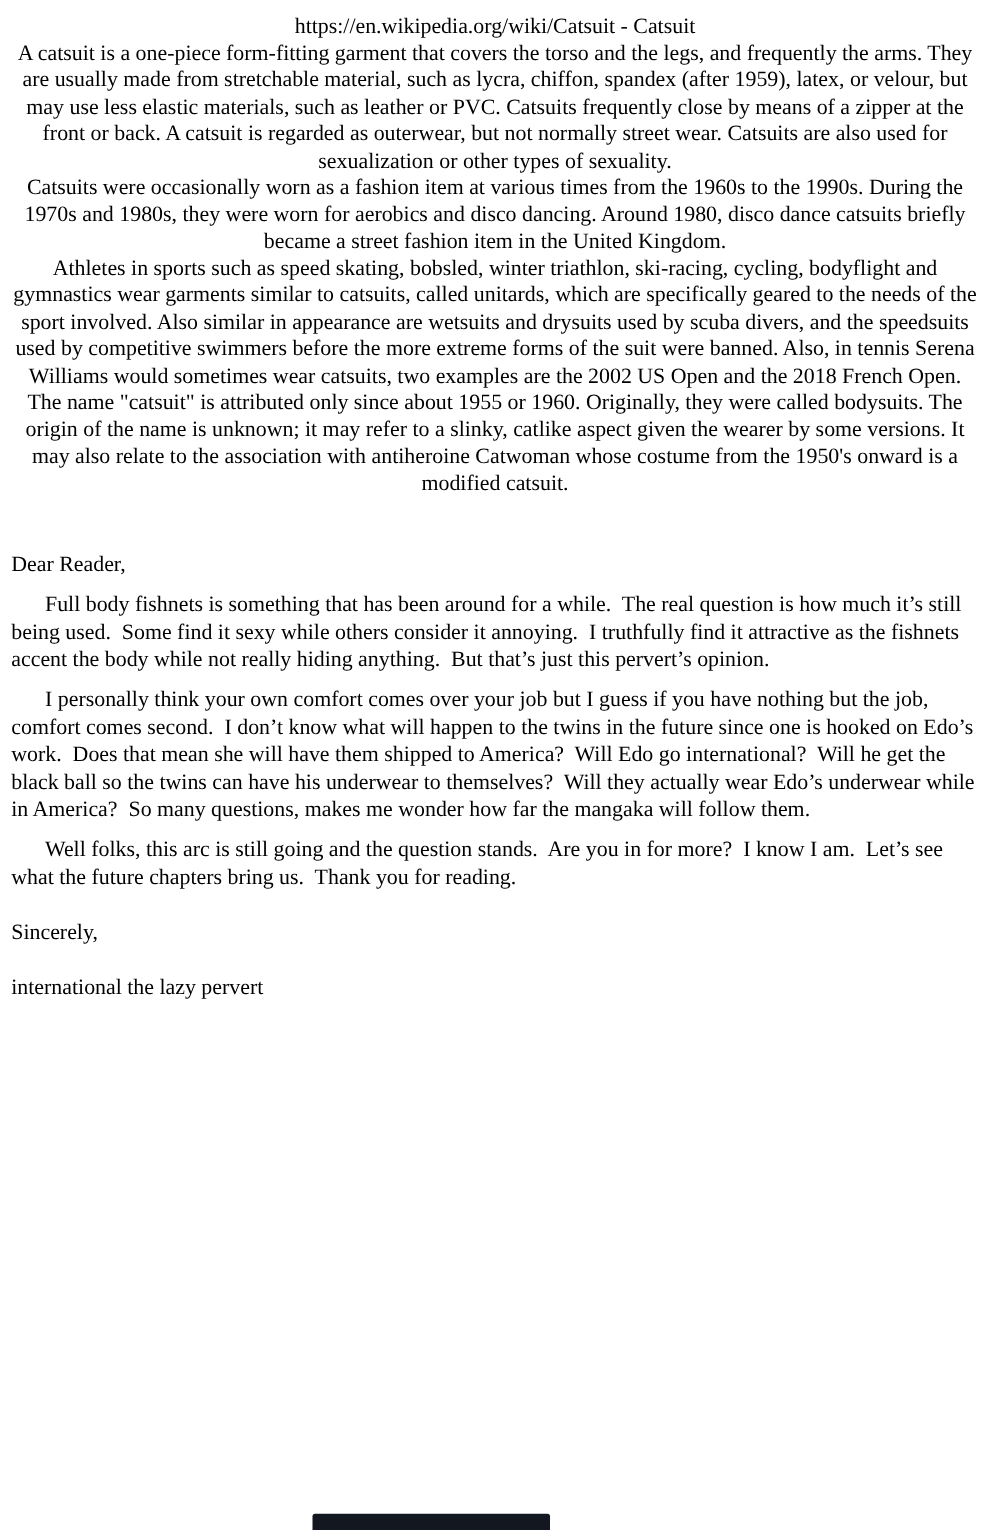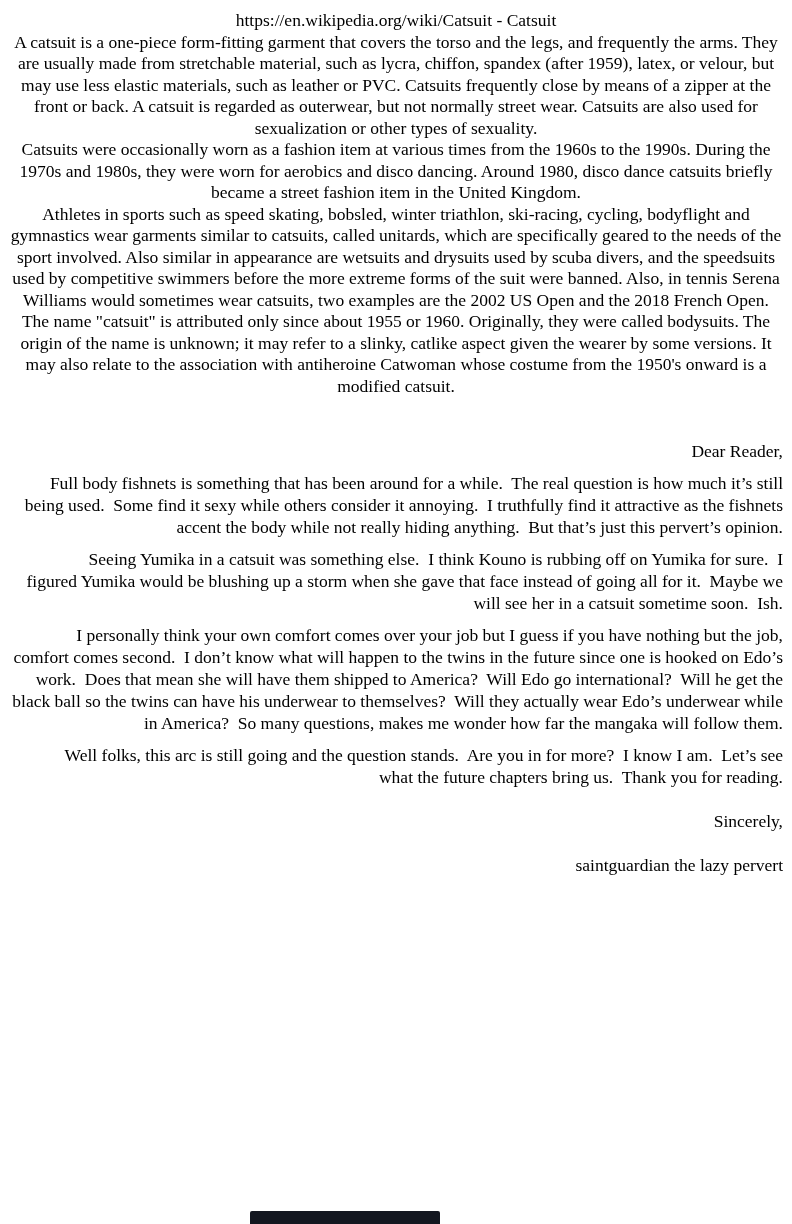--- a/index.html
+++ b/index.html
@@ -24,21 +24,21 @@
     line-height: 21.5px;
   }
   .wiki p {
     margin: 0;
     text-align: center;
   }
   .letter {
     margin-top: 43px;
     font-size: 17.5px;
     line-height: 22px;
-    text-align: right;
+    text-align: left;
   }
   .letter p {
     margin: 0;
   }
   .letter .para {
     margin-top: 10px;
     text-indent: 27px;
     white-space: pre-wrap;
   }
   .letter .closing {
@@ -66,24 +66,23 @@
     <p>https://en.wikipedia.org/wiki/Catsuit - Catsuit</p>
     <p>A catsuit is a one-piece form-fitting garment that covers the torso and the legs, and frequently the arms. They are usually made from stretchable material, such as lycra, chiffon, spandex (after 1959), latex, or velour, but may use less elastic materials, such as leather or PVC. Catsuits frequently close by means of a zipper at the front or back. A catsuit is regarded as outerwear, but not normally street wear. Catsuits are also used for sexualization or other types of sexuality.</p>
     <p>Catsuits were occasionally worn as a fashion item at various times from the 1960s to the 1990s. During the 1970s and 1980s, they were worn for aerobics and disco dancing. Around 1980, disco dance catsuits briefly became a street fashion item in the United Kingdom.</p>
     <p>Athletes in sports such as speed skating, bobsled, winter triathlon, ski-racing, cycling, bodyflight and gymnastics wear garments similar to catsuits, called unitards, which are specifically geared to the needs of the sport involved. Also similar in appearance are wetsuits and drysuits used by scuba divers, and the speedsuits used by competitive swimmers before the more extreme forms of the suit were banned. Also, in tennis Serena Williams would sometimes wear catsuits, two examples are the 2002 US Open and the 2018 French Open.</p>
     <p>The name "catsuit" is attributed only since about 1955 or 1960. Originally, they were called bodysuits. The origin of the name is unknown; it may refer to a slinky, catlike aspect given the wearer by some versions. It may also relate to the association with antiheroine Catwoman whose costume from the 1950's onward is a modified catsuit.</p>
   </div>
 
   <div class="letter">
     <p class="salutation">Dear Reader,</p>
     <p class="para">Full body fishnets is something that has been around for a while.  The real question is how much it’s still being used.  Some find it sexy while others consider it annoying.  I truthfully find it attractive as the fishnets accent the body while not really hiding anything.  But that’s just this pervert’s opinion.</p>
-    <p class="para">Seeing Yumika in a catsuit was something else.  I think Kouno is rubbing off on Yumika for sure.  I figured Yumika would be blushing up a storm when she gave that face instead of going all for it.  Maybe we will see her in a catsuit sometime soon.  Ish.</p>
     <p class="para">I personally think your own comfort comes over your job but I guess if you have nothing but the job, comfort comes second.  I don’t know what will happen to the twins in the future since one is hooked on Edo’s work.  Does that mean she will have them shipped to America?  Will Edo go international?  Will he get the black ball so the twins can have his underwear to themselves?  Will they actually wear Edo’s underwear while in America?  So many questions, makes me wonder how far the mangaka will follow them.</p>
     <p class="para">Well folks, this arc is still going and the question stands.  Are you in for more?  I know I am.  Let’s see what the future chapters bring us.  Thank you for reading.</p>
     <p class="closing">Sincerely,</p>
     <div class="signature">
-      <p>saintguardian the lazy pervert</p>
+      <p>international the lazy pervert</p>
     </div>
   </div>
 
 </div>
 
 <div class="bottom-bar"></div>
 
 </body></html>

